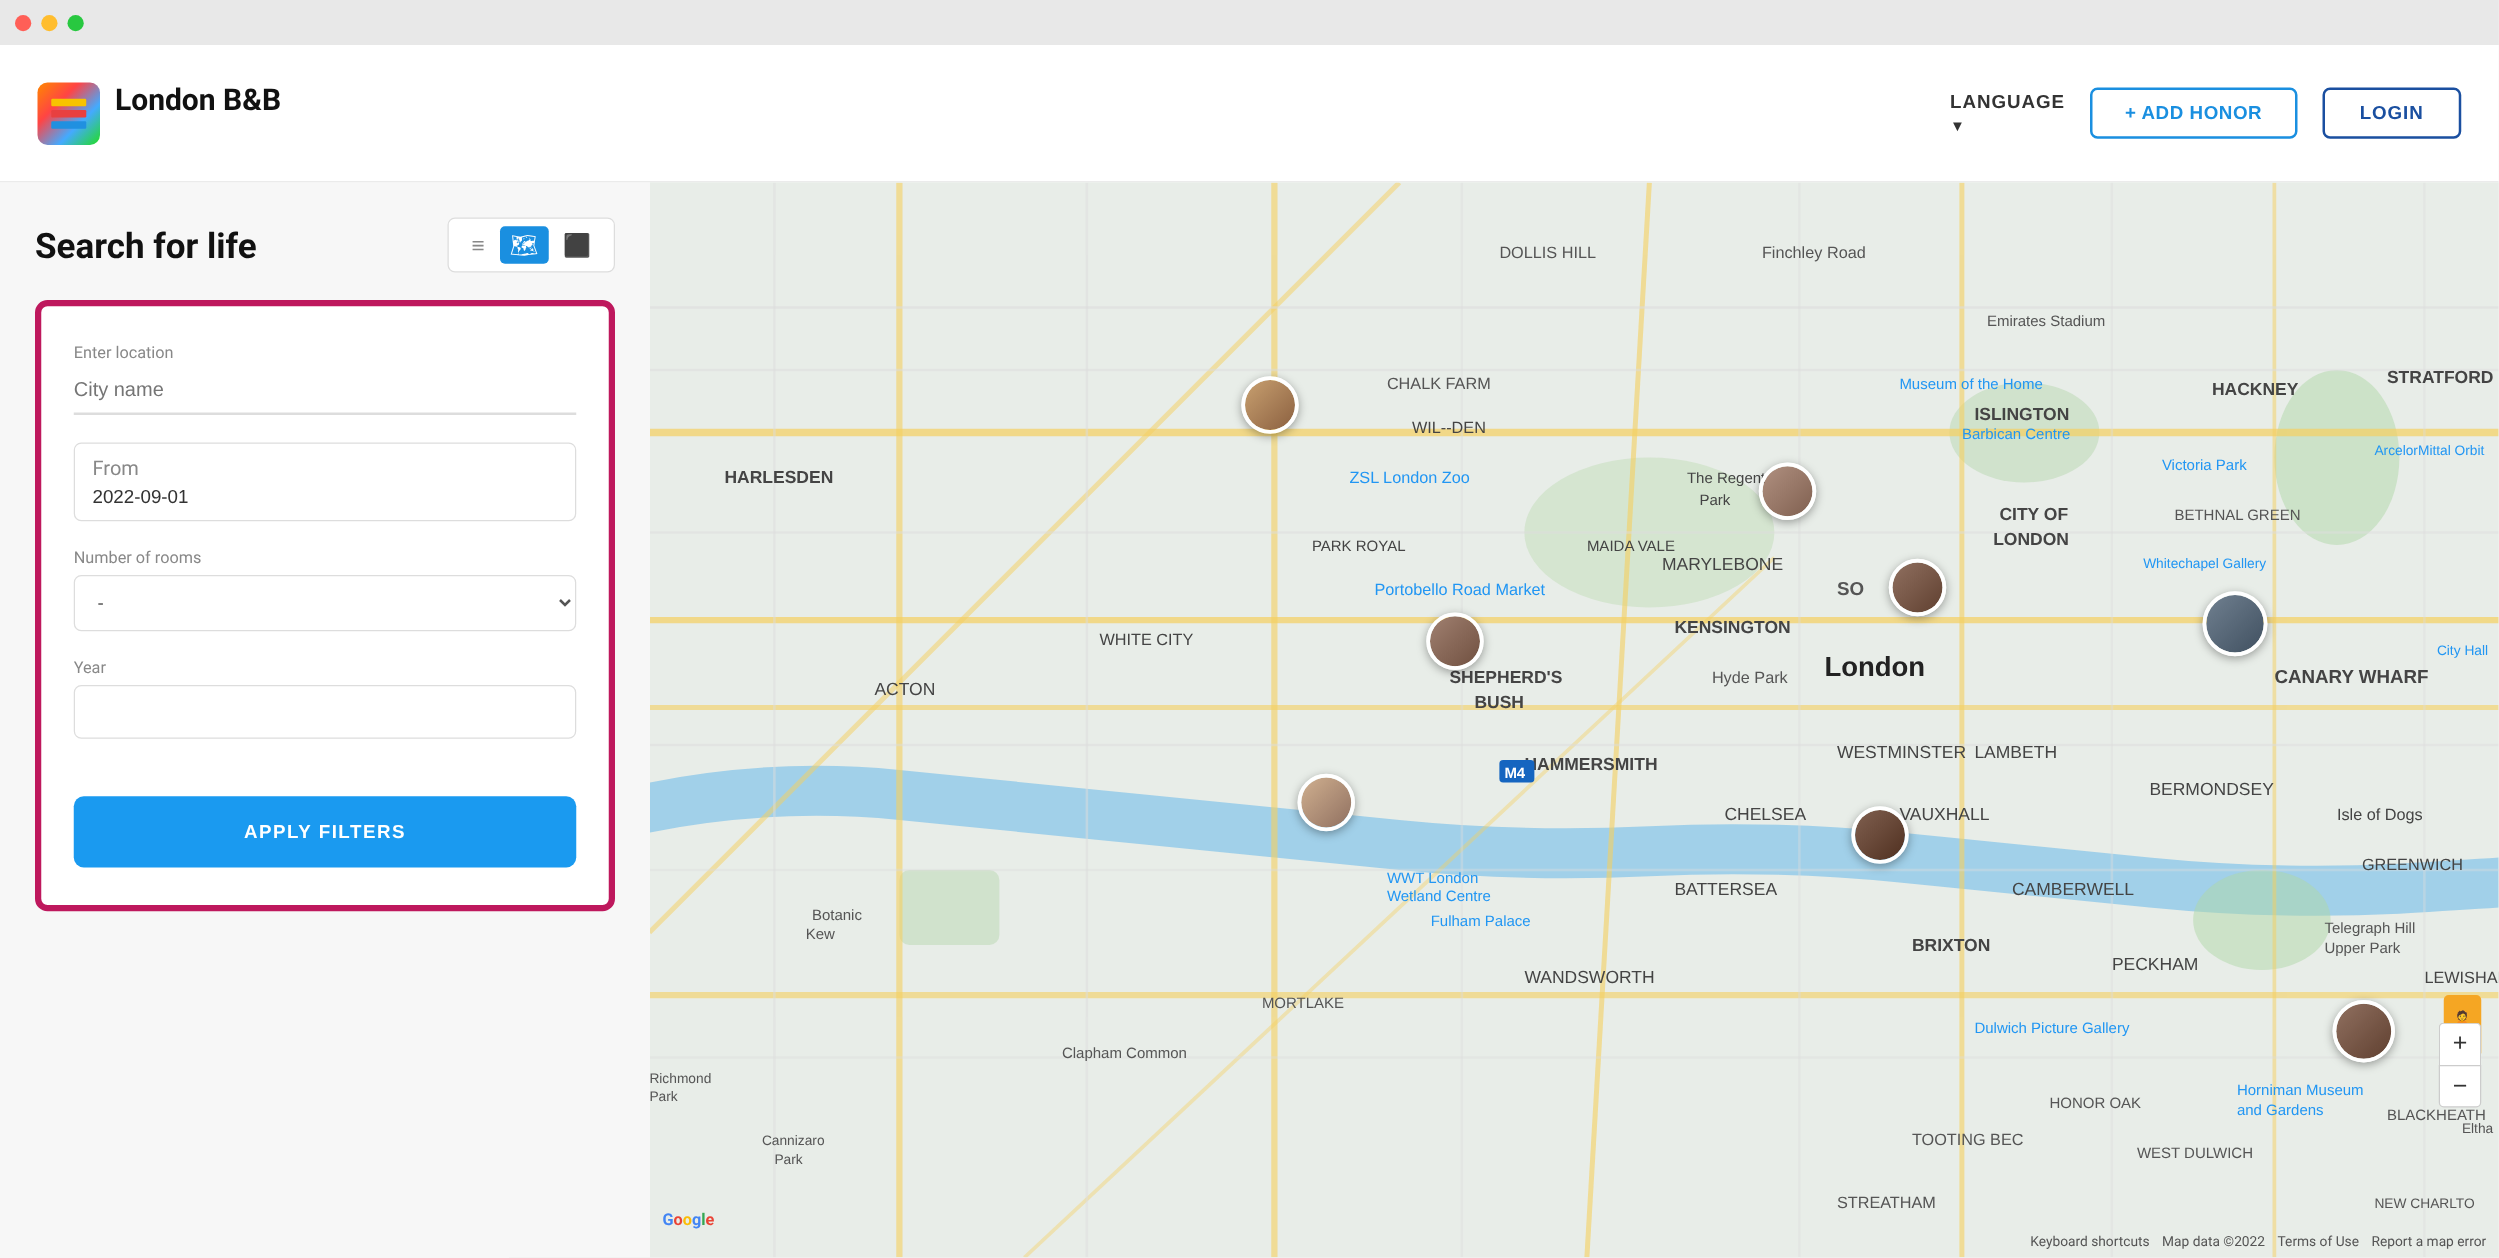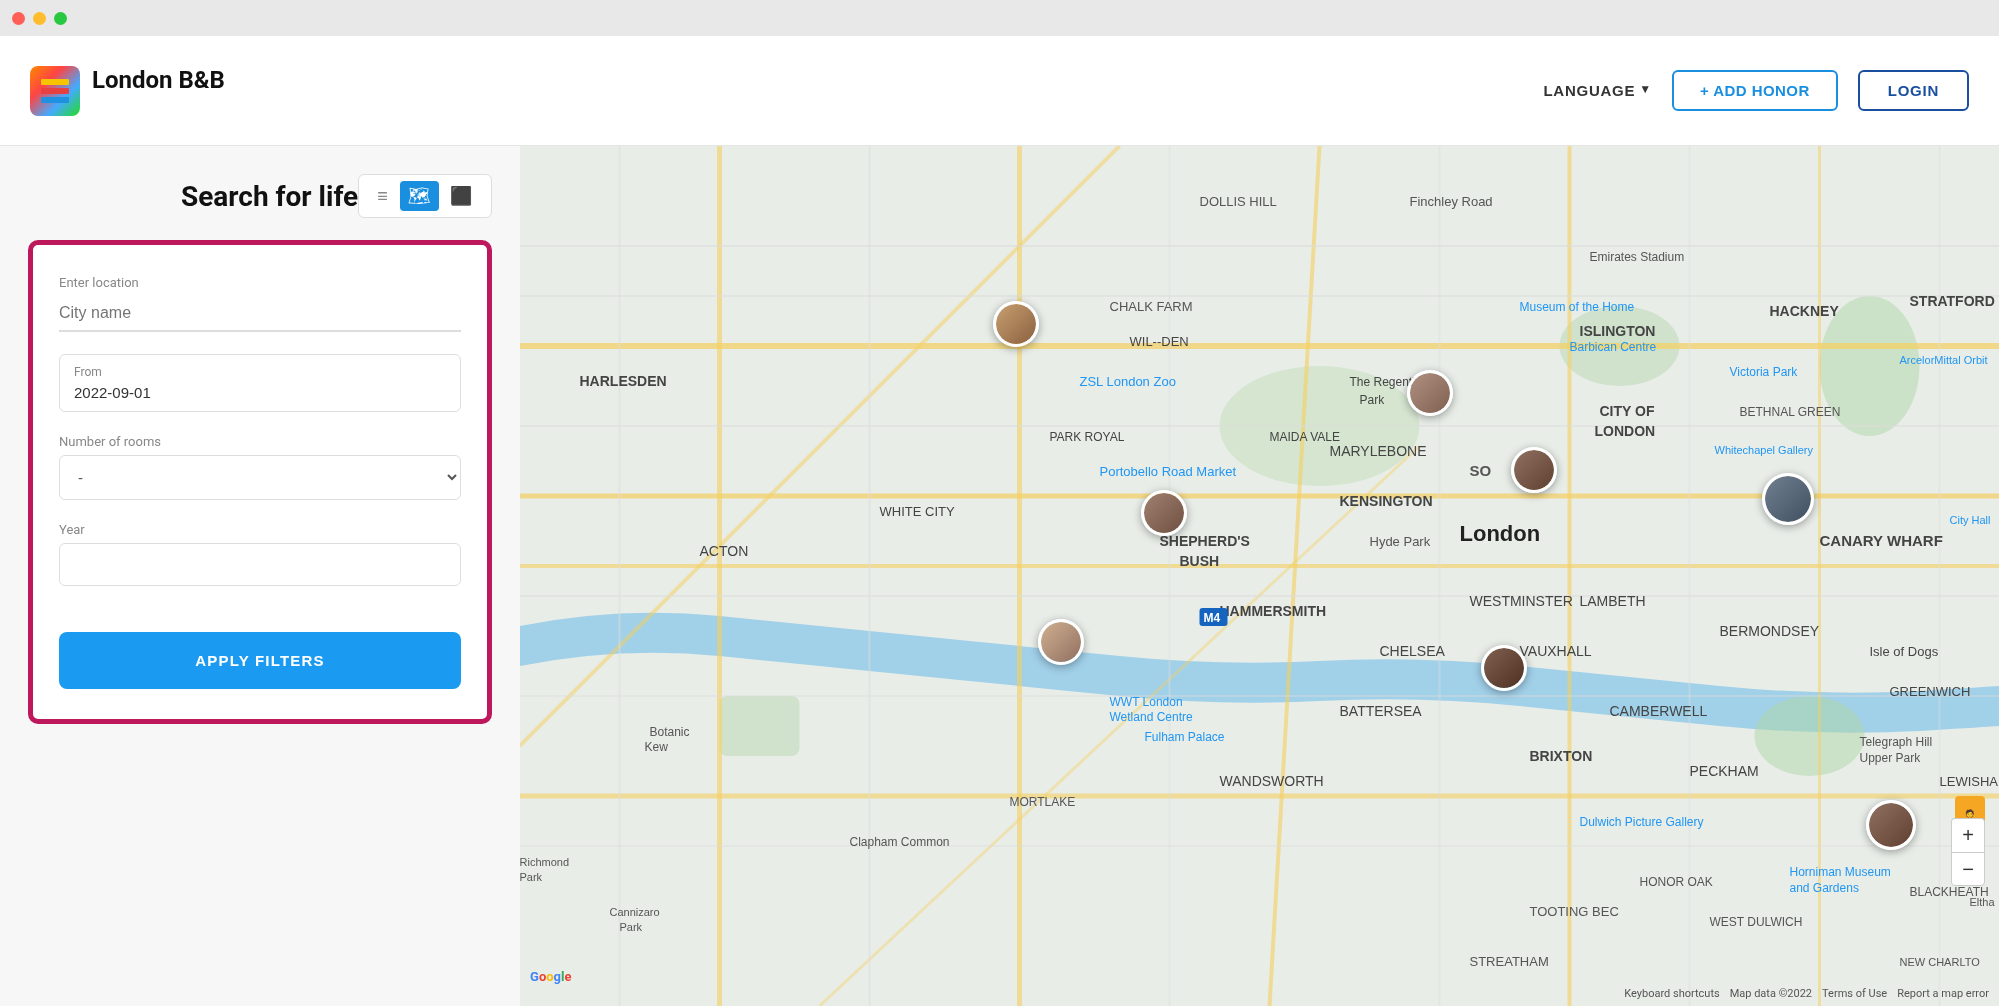--- a/index.html
+++ b/index.html
@@ -67,20 +67,21 @@
       background: none;
       border: none;
       font-size: 15px;
       font-weight: 600;
       color: #333;
       cursor: pointer;
       display: flex;
       align-items: flex-start;
       gap: 4px;
       letter-spacing: 0.05em;
+      flex-direction: column;
     }
     .language-btn .chevron { font-size: 12px; }
     .add-offer-btn {
       border: 2px solid #1a8fe0;
       background: none;
       color: #1a8fe0;
       font-size: 15px;
       font-weight: 700;
       padding: 10px 26px;
       border-radius: 6px;
@@ -112,21 +113,21 @@
       background: #f7f7f7;
       padding: 28px 28px 28px 28px;
       display: flex;
       flex-direction: column;
       gap: 0;
     }
 
     .sidebar-top {
       display: flex;
       align-items: center;
-      justify-content: flex-end;
+      justify-content: space-between;
       margin-bottom: 22px;
     }
     .search-title {
       font-size: 28px;
       font-weight: 700;
       color: #111;
     }
     .view-toggle {
       display: flex;
       align-items: center;
@@ -188,21 +189,21 @@
     .date-group {
       flex: 1;
       display: flex;
       flex-direction: column;
       gap: 5px;
       border: 1px solid #ddd;
       border-radius: 6px;
       padding: 10px 14px;
     }
     .date-label {
-      font-size: 12px;
+      font-size: 16px;
       color: #888;
     }
     .date-value {
       font-size: 15px;
       color: #333;
     }
 
     .rooms-group {
       display: flex;
       flex-direction: column;

